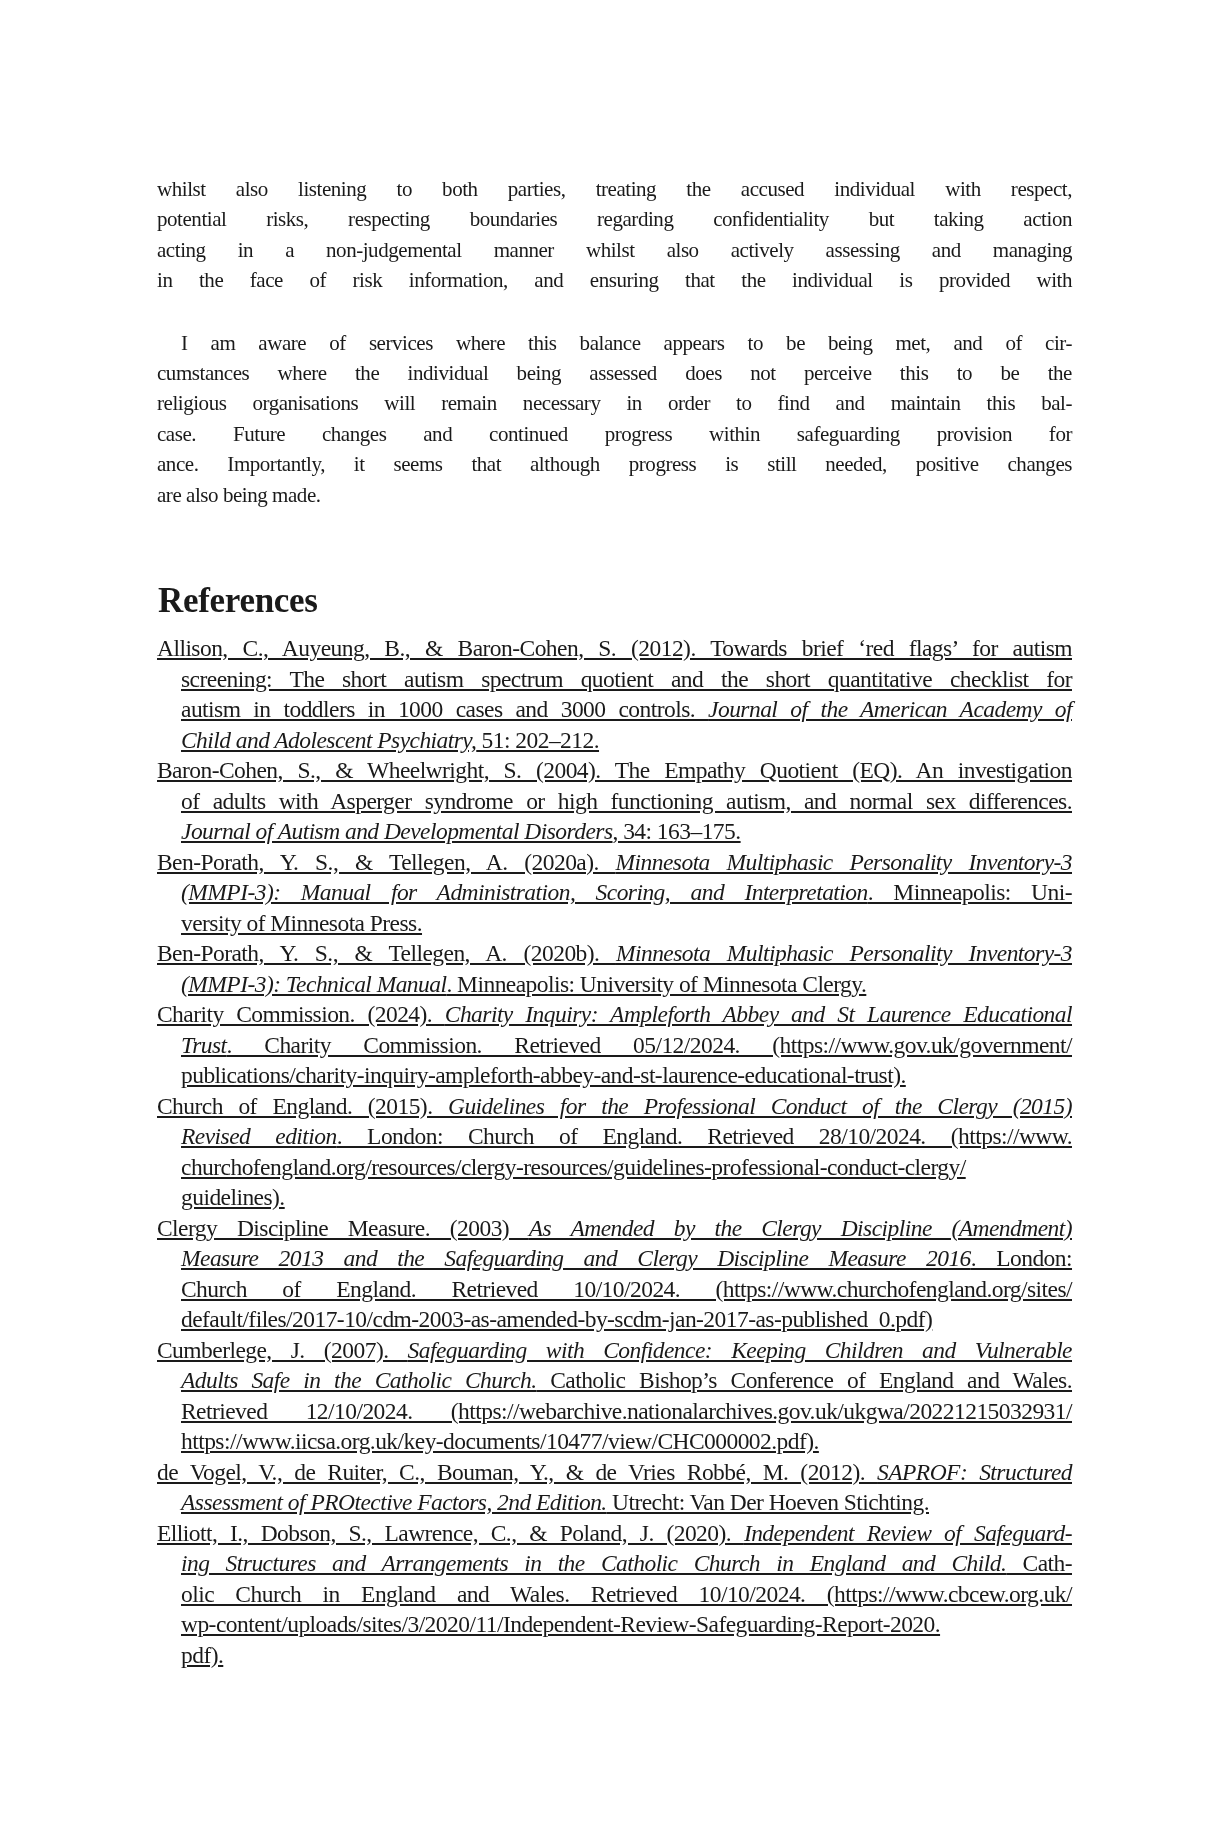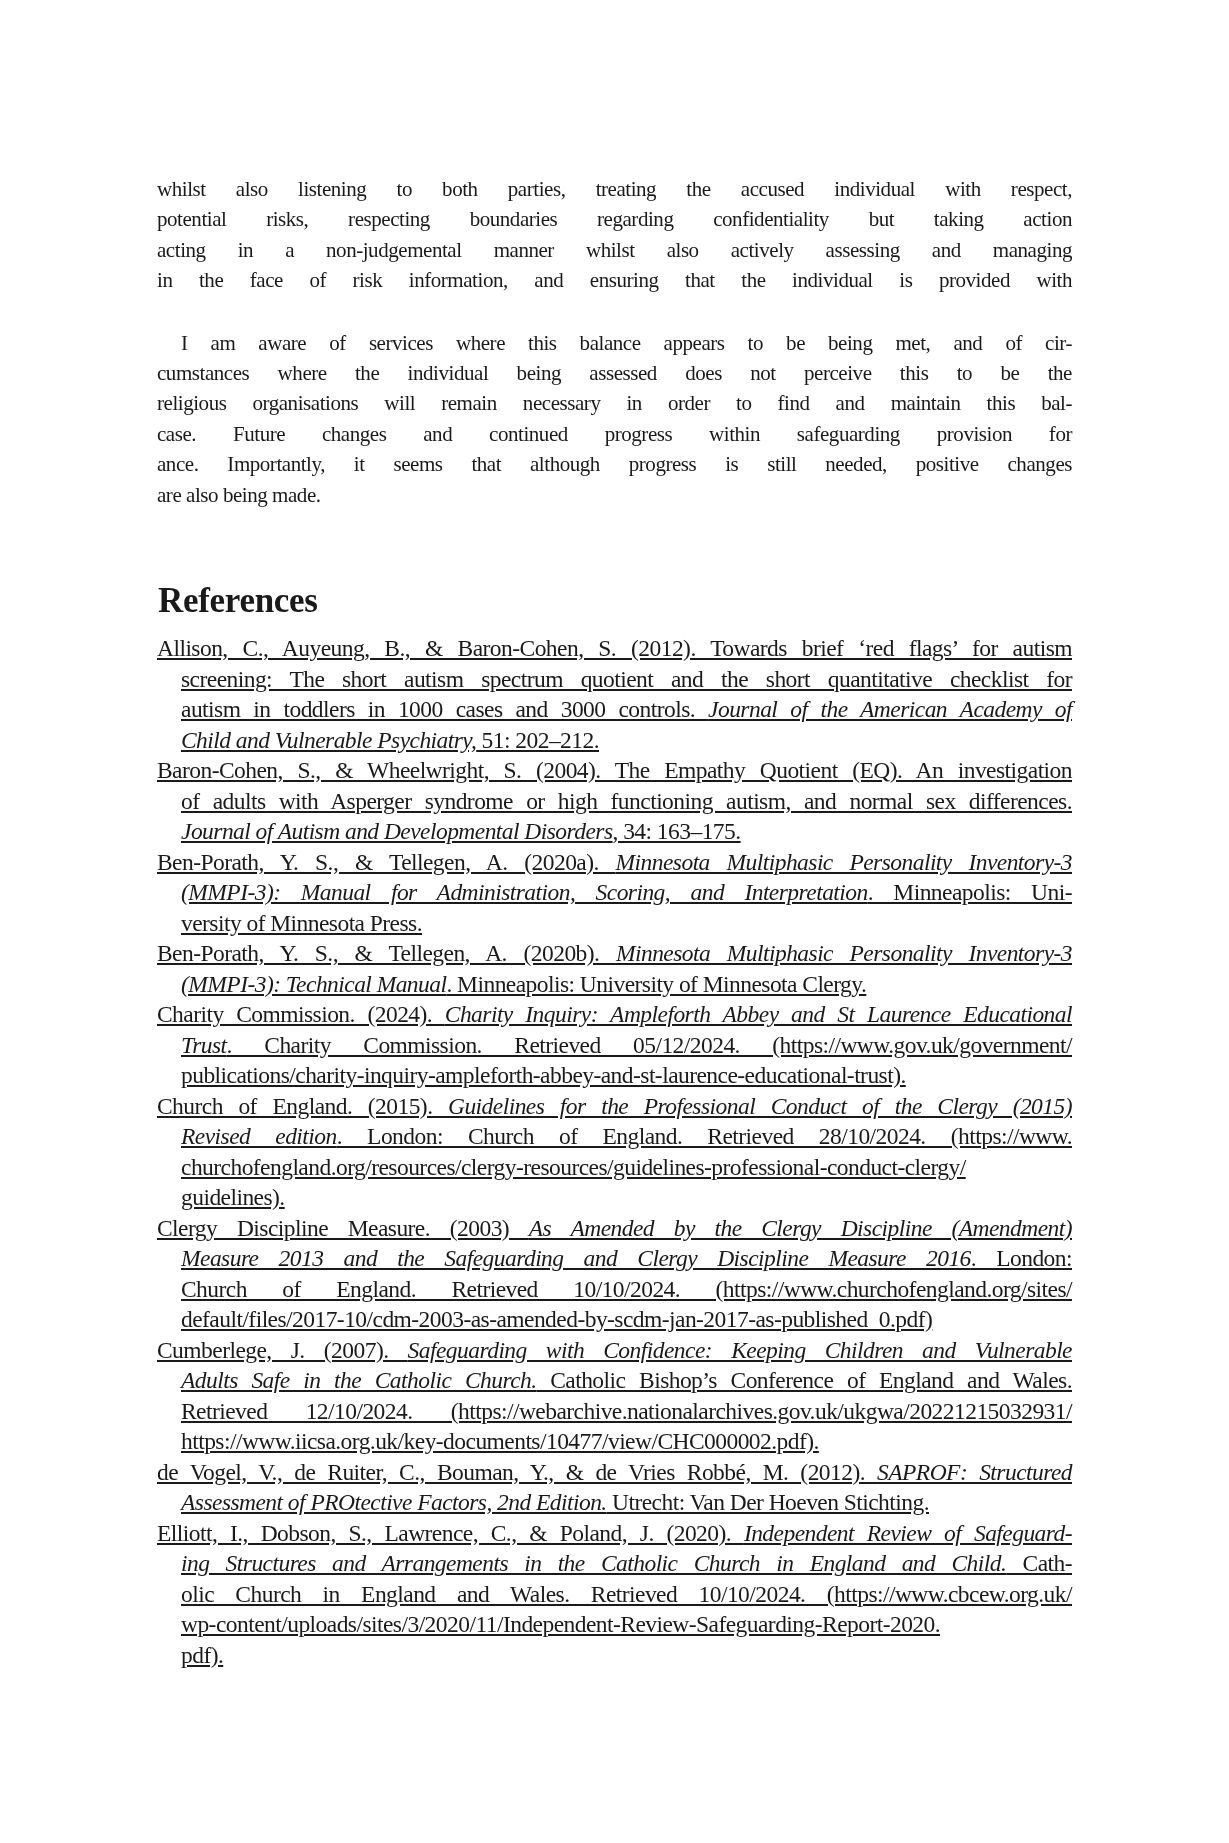--- a/index.html
+++ b/index.html
@@ -39,21 +39,21 @@
     <span class="line">ance. Importantly, it seems that although progress is still needed, positive changes</span>
     <span class="line last">are also being made.</span>
   </div>
 
   <div class="refs-heading">References</div>
 
   <div class="refs" id="refs">
       <span class="rline"><span>Allison, C., Auyeung, B., &amp; Baron-Cohen, S. (2012). Towards brief ‘red flags’ for autism</span></span>
       <span class="rline cont"><span>screening: The short autism spectrum quotient and the short quantitative checklist for</span></span>
       <span class="rline cont"><span>autism in toddlers in 1000 cases and 3000 controls. </span><span class="it">Journal of the American Academy of</span></span>
-      <span class="rline cont last"><span class="it">Child and Vulnerable Psychiatry,</span><span> 51: 202–212.</span></span>
+      <span class="rline cont last"><span class="it">Child and Adolescent Psychiatry,</span><span> 51: 202–212.</span></span>
       <span class="rline"><span>Baron-Cohen, S., &amp; Wheelwright, S. (2004). The Empathy Quotient (EQ). An investigation</span></span>
       <span class="rline cont"><span>of adults with Asperger syndrome or high functioning autism, and normal sex differences.</span></span>
       <span class="rline cont last"><span class="it">Journal of Autism and Developmental Disorders</span><span>, 34: 163–175.</span></span>
       <span class="rline"><span>Ben-Porath, Y. S., &amp; Tellegen, A. (2020a). </span><span class="it">Minnesota Multiphasic Personality Inventory-3</span></span>
       <span class="rline cont"><span class="it">(MMPI-3): Manual for Administration, Scoring, and Interpretation</span><span>. Minneapolis: Uni-</span></span>
       <span class="rline cont last"><span>versity of Minnesota Press.</span></span>
       <span class="rline"><span>Ben-Porath, Y. S., &amp; Tellegen, A. (2020b). </span><span class="it">Minnesota Multiphasic Personality Inventory-3</span></span>
       <span class="rline cont last"><span class="it">(MMPI-3): Technical Manual</span><span>. Minneapolis: University of Minnesota Clergy.</span></span>
       <span class="rline"><span>Charity Commission. (2024). </span><span class="it">Charity Inquiry: Ampleforth Abbey and St Laurence Educational</span></span>
       <span class="rline cont"><span class="it">Trust</span><span>. Charity Commission. Retrieved 05/12/2024. (https://www.gov.uk/government/</span></span>

